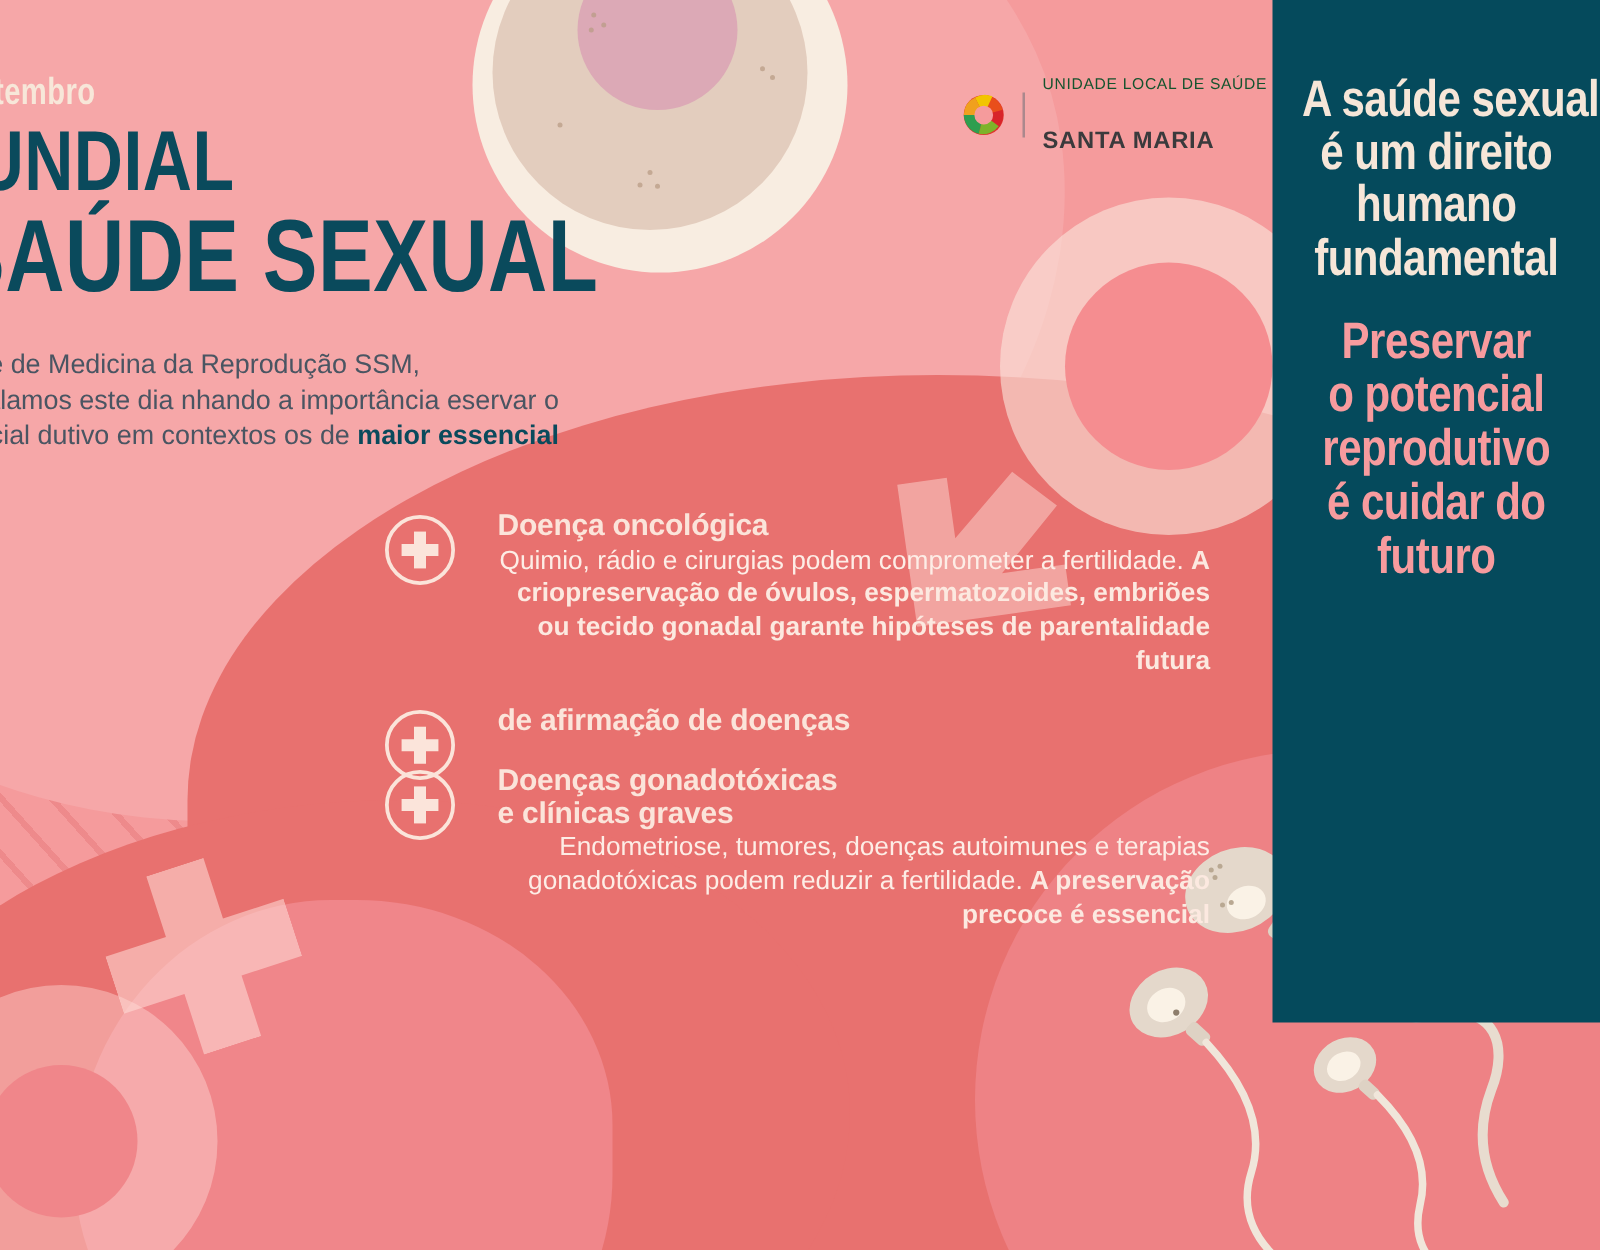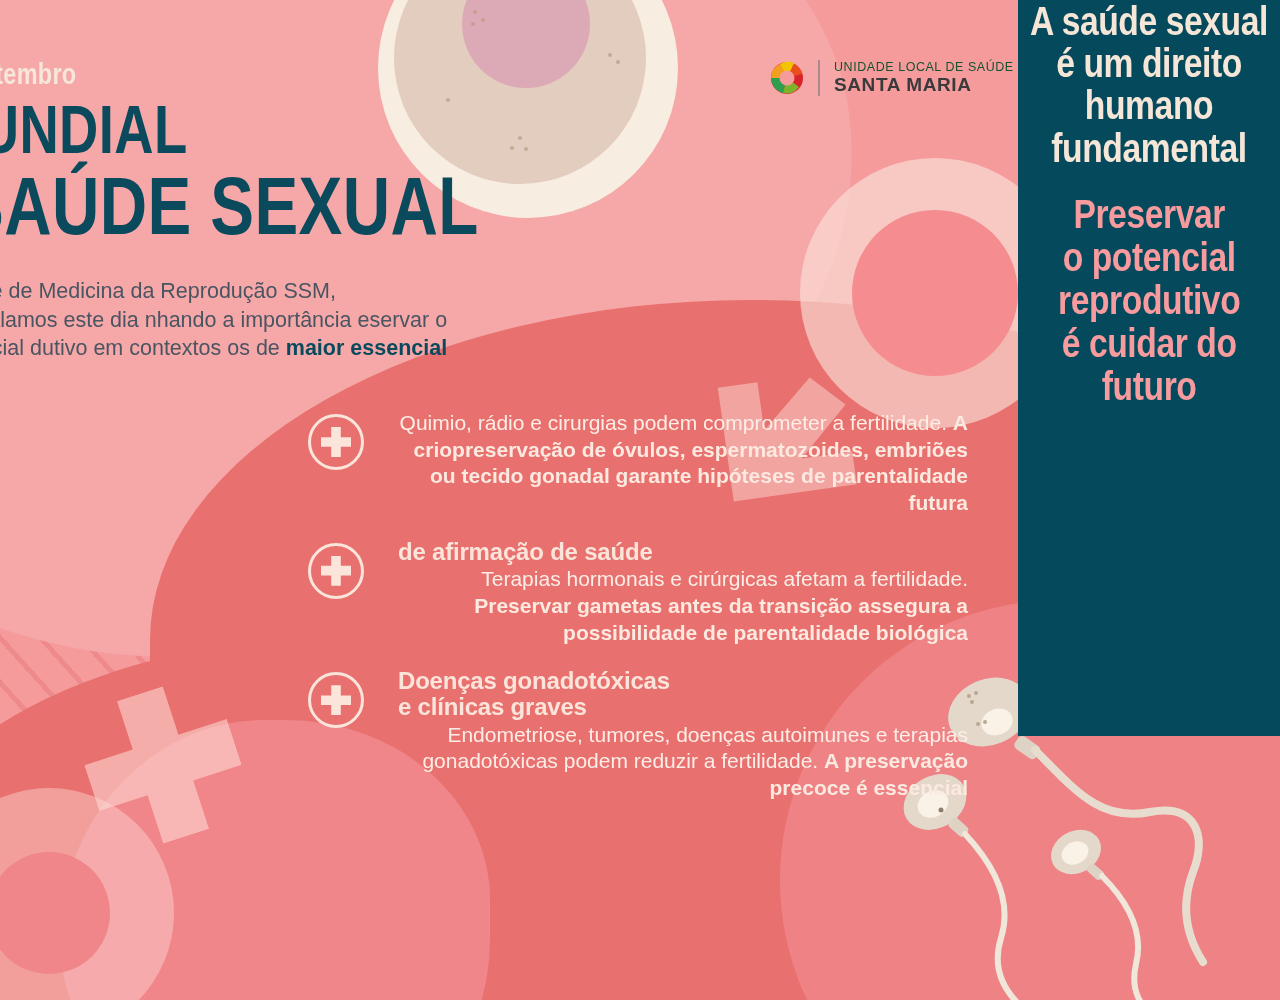--- a/index.html
+++ b/index.html
@@ -85,24 +85,24 @@
   .deco-ring-hole{
     position:absolute;left:-12px;top:852px;width:122px;height:122px;border-radius:50%;
     background:#F0868A;
   }
 
   
   .sperm{position:absolute;}
 
   
   .panel{
-    position:absolute;left:1018px;top:0;width:262px;height:736px;
+    position:absolute;left:1018px;top:0;width:262px;height:818px;
     background:#054A5C;
-    display:flex;flex-direction:column;align-items:center;justify-content:flex-start;
-    box-sizing:border-box;
+    display:flex;flex-direction:column;justify-content:flex-start;
+    padding-top:58px;box-sizing:border-box;
   }
   .panel-head{
     font-family:"Liberation Sans Narrow","Liberation Sans",sans-serif;
     font-weight:bold;color:#F6E6D8;font-size:41px;line-height:1.03;
     text-align:center;letter-spacing:-0.5px;
     transform:scaleX(.82);transform-origin:center top;white-space:nowrap;
   }
   .panel-sub{
     font-family:"Liberation Sans Narrow","Liberation Sans",sans-serif;
     font-weight:bold;color:#F79B9E;font-size:41px;line-height:1.05;
@@ -134,21 +134,21 @@
     font-size:21.5px;line-height:1.33;color:#4A5562;font-weight:400;
   }
   .lede b{color:#0A4A5C;font-weight:bold;}
 
   
   .logo{position:absolute;left:770px;top:60px;display:flex;align-items:center;gap:10px;}
   .logo .mark{width:34px;height:34px;position:relative;flex:0 0 auto;}
   .logo .divider{width:2px;height:36px;background:#6E7076;opacity:.55;margin:0 4px;}
   .logo .ltext{line-height:1.12;}
   .logo .l1{font-size:12.5px;letter-spacing:.55px;color:#14532d;}
-  .logo .l2{font-size:19px;letter-spacing:.6px;color:#3A3A3C;font-weight:bold;}
+  .logo .l2{font-size:19px;letter-spacing:.6px;color:#3A3A3C;font-weight:bold;margin-top:28px;}
 
   
   .blocks{position:absolute;left:308px;top:408px;width:660px;}
   .block{position:relative;margin-bottom:22px;padding-left:90px;}
   .badge{
     position:absolute;left:0;top:4px;width:56px;height:56px;border-radius:50%;
     border:3.5px solid #FBE4DA;box-sizing:border-box;
   }
   .badge .cross{
     position:absolute;left:50%;top:50%;width:30px;height:30px;margin:-15px 0 0 -15px;
@@ -271,30 +271,32 @@
         <div>é cuidar do</div>
         <div>futuro</div>
       </div>
   </div>
 
   <div class="blocks">
     <div class="block">
       <div class="badge">
           <div class="cross"></div>
         </div>
+      <div class="b-title">
+          <div>Doença oncológica</div>
+        </div>
       <div class="b-body"><span>Quimio, rádio e cirurgias podem comprometer a fertilidade. </span><b>A criopreservação de óvulos, espermatozoides, embriões ou tecido gonadal garante hipóteses de parentalidade futura</b></div>
     </div>
     <div class="block">
       <div class="badge">
           <div class="cross"></div>
         </div>
       <div class="b-title">
-          <div>de afirmação de saúde</div>
-        </div>
-      <div class="b-body"><span>Terapias hormonais e cirúrgicas afetam a fertilidade. </span><b>Preservar gametas antes da transição assegura a possibilidade de parentalidade biológica</b></div>
+          <div>de afirmação de doenças</div>
+        </div>
     </div>
     <div class="block">
       <div class="badge">
           <div class="cross"></div>
         </div>
       <div class="b-title">
           <div>Doenças gonadotóxicas</div>
           <div>e clínicas graves</div>
         </div>
       <div class="b-body"><span>Endometriose, tumores, doenças autoimunes e terapias gonadotóxicas podem reduzir a fertilidade. </span><b>A preservação precoce é essencial</b></div>

